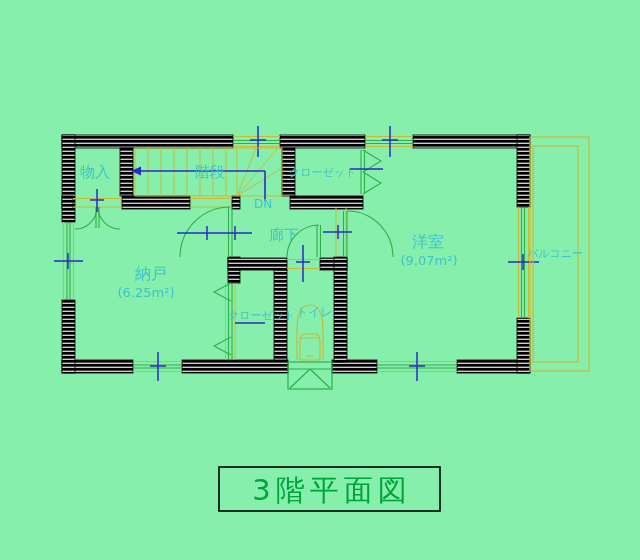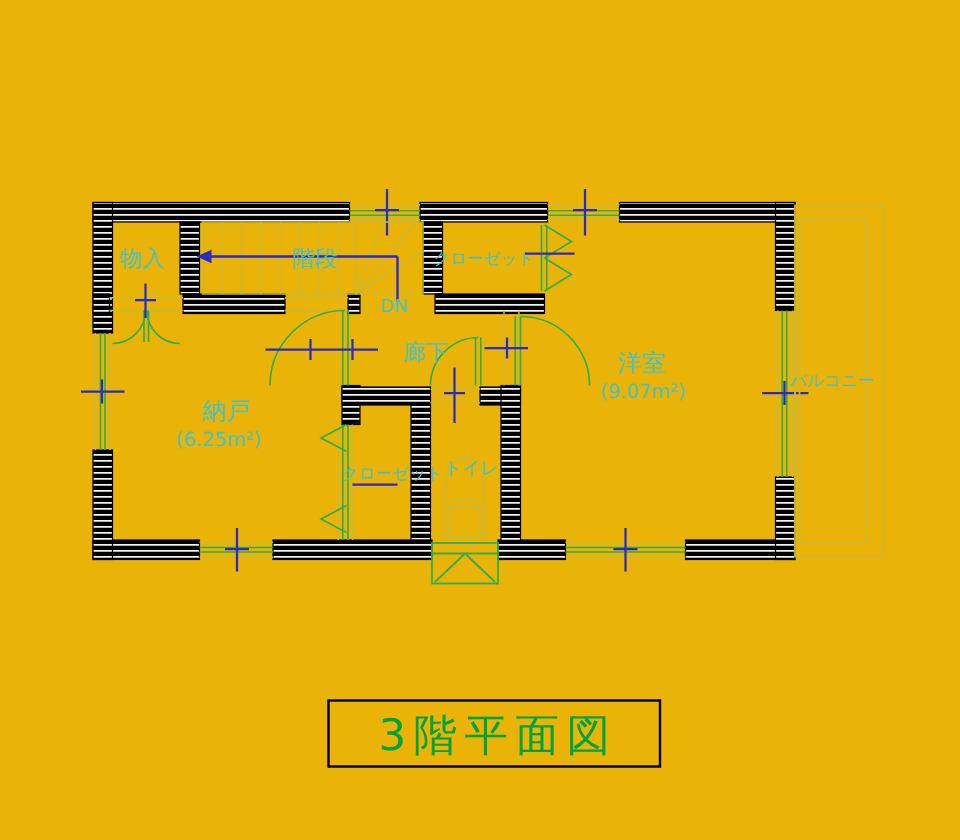--- a/index.html
+++ b/index.html
@@ -1,16 +1,16 @@
 <!DOCTYPE html>
 <html><head>
 <meta charset="utf-8">
 <style>
   html,body{margin:0;padding:0;background:#fff;}
-  #canvas{position:relative;width:640px;height:560px;background:#eab308;
+  #canvas{position:relative;width:640px;height:560px;background:#86efac;
           font-family:"DejaVu Sans",sans-serif;}
   svg text{font-family:"DejaVu Sans",sans-serif;}
   .lbl{fill:#3EC3CB;}
   .ttl{fill:#00A33C;}
 </style>
 </head>
 <body>
 
 <div id="canvas">
 <svg width="640" height="560" viewBox="0 0 640 560">

